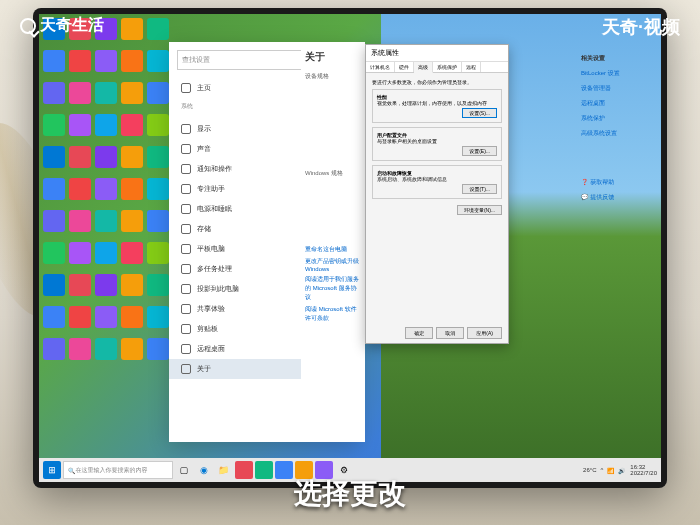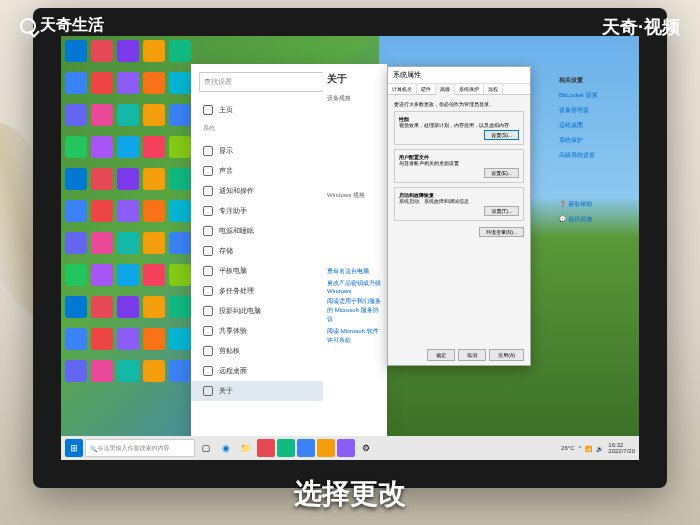--- a/index.html
+++ b/index.html
@@ -1,19 +1,19 @@
 <!DOCTYPE html>
 <html><head>
 <meta charset="utf-8">
 <style>
 *{margin:0;padding:0;box-sizing:border-box;font-family:"Microsoft YaHei",Arial,sans-serif}
 body{width:700px;height:525px;background:linear-gradient(135deg,#e8e4d8 0%,#d4cfc0 100%);position:relative;overflow:hidden}
 .table{position:absolute;top:0;left:0;width:700px;height:525px;background:linear-gradient(180deg,#ede8dc 0%,#e0dace 60%,#c8c0ae 100%)}
 .wheat{position:absolute;left:-20px;top:120px;width:80px;height:200px;background:linear-gradient(90deg,transparent,rgba(180,150,80,.3),transparent);transform:rotate(-15deg);border-radius:50%}
-.monitor{position:absolute;left:33px;top:8px;width:634px;height:480px;background:#1a1a1a;border-radius:8px;padding:28px;box-shadow:0 10px 40px rgba(0,0,0,.4)}
+.monitor{position:absolute;left:33px;top:8px;width:634px;height:480px;background:#1a1a1a;border-radius:8px;padding:6px;box-shadow:0 10px 40px rgba(0,0,0,.4)}
 .screen{width:100%;height:100%;background:linear-gradient(135deg,#4a8c3a 0%,#5aa845 30%,#3d7dd8 70%,#2a5db8 100%);position:relative;overflow:hidden}
 .landscape{position:absolute;right:0;top:0;width:45%;height:95%;background:linear-gradient(180deg,#6ab0e8 0%,#8cc8f0 40%,#5a9838 50%,#3d7028 100%)}
 .watermark-tl{position:absolute;top:15px;left:20px;color:#fff;font-size:16px;font-weight:bold;z-index:100;display:flex;align-items:center;gap:4px}
 .watermark-tl .icon{width:16px;height:16px;border:2px solid #fff;border-radius:50%;position:relative}
 .watermark-tl .icon::after{content:"";position:absolute;width:6px;height:6px;border:2px solid #fff;border-top:none;border-left:none;bottom:-4px;right:-4px;transform:rotate(45deg)}
 .watermark-tr{position:absolute;top:15px;right:20px;color:#fff;font-size:18px;font-weight:bold;z-index:100}
 .subtitle{position:absolute;bottom:12px;left:50%;transform:translateX(-50%);color:#fff;font-size:28px;font-weight:700;z-index:100;text-shadow:0 2px 4px rgba(0,0,0,.8)}
 .desktop-icons{position:absolute;left:4px;top:4px;width:130px;height:calc(100% - 30px);display:grid;grid-template-columns:repeat(5,24px);grid-auto-rows:30px;gap:2px 2px}
 .dicon{width:22px;height:22px;border-radius:3px;display:flex;align-items:center;justify-content:center;font-size:10px;color:#fff}
 .settings-win{position:absolute;left:130px;top:28px;width:190px;height:400px;background:#fff;box-shadow:0 4px 20px rgba(0,0,0,.2);font-size:7px}

